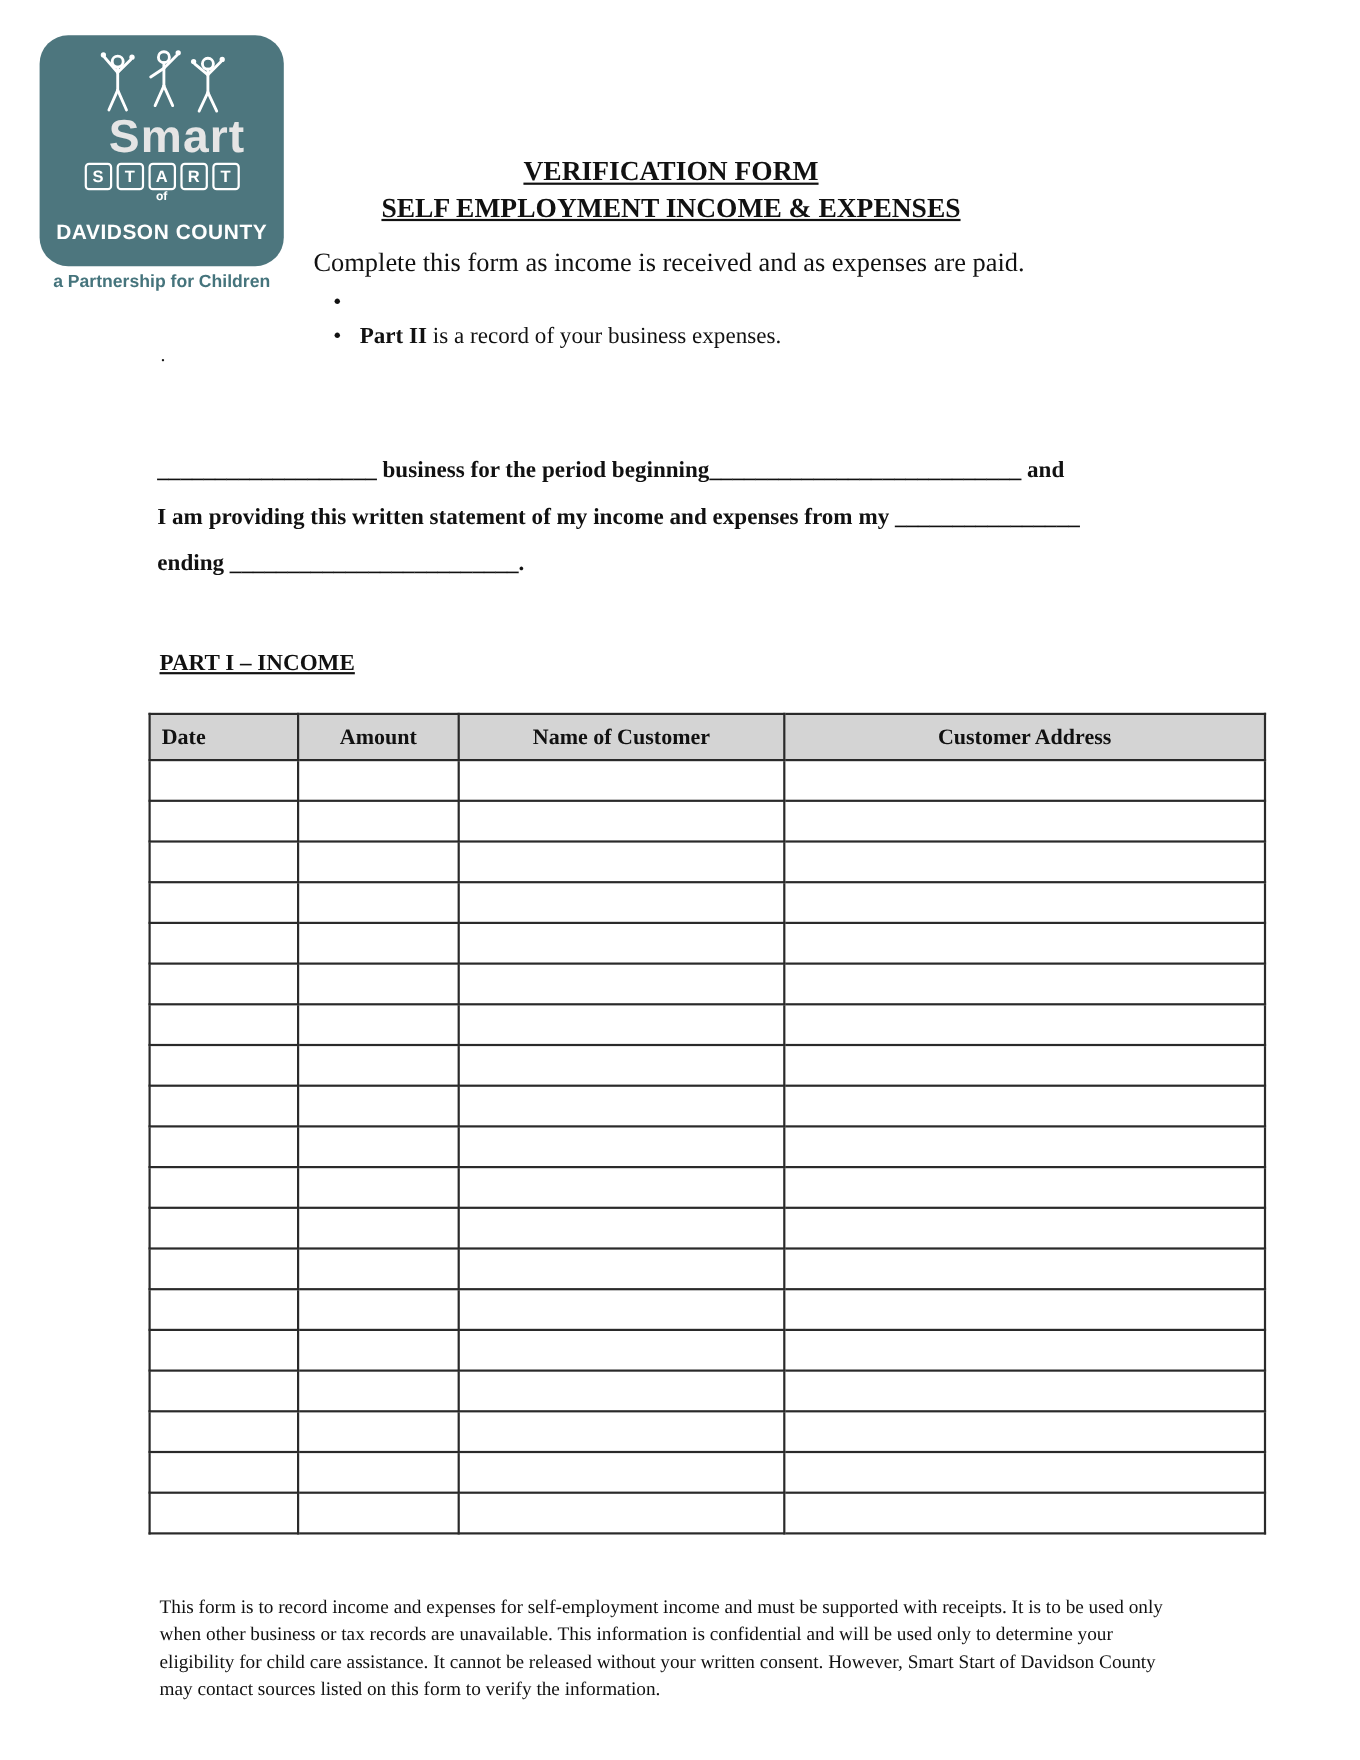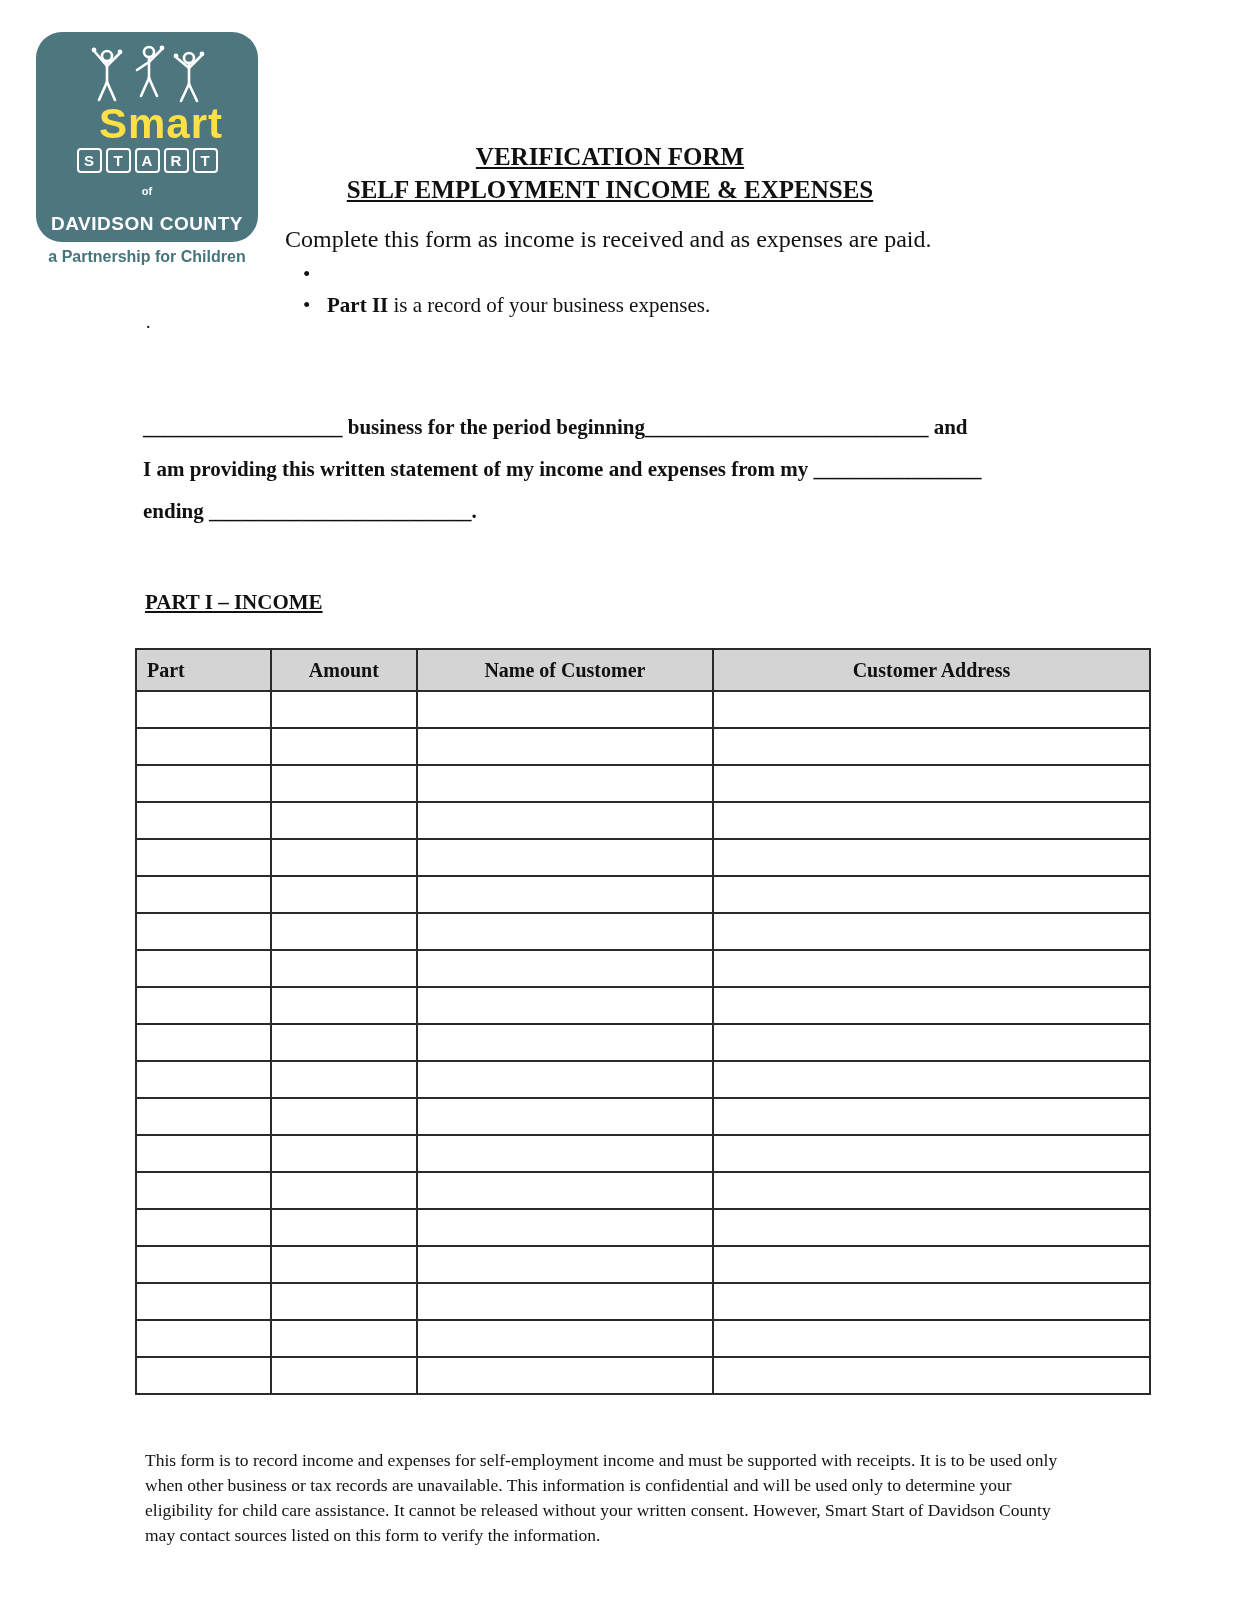--- a/index.html
+++ b/index.html
@@ -21,39 +21,39 @@
     border-radius: 26px;
     background: #4d767e;
     display: flex;
     flex-direction: column;
     align-items: center;
     padding-top: 6px;
     font-family: "Liberation Sans", sans-serif;
   }
   .logo-figures { height: 72px; }
   .logo-smart {
-    color: #fde047;
+    color: #e5e5e5;
     font-size: 42px;
     font-weight: bold;
     line-height: 40px;
     letter-spacing: 1px;
     margin-top: -6px;
     margin-left: 28px;
   }
   .logo-blocks { display: flex; gap: 4px; margin-top: 4px; }
   .logo-block {
     width: 25px; height: 25px;
     border: 2px solid #ffffff;
     border-radius: 4px;
     color: #ffffff;
     font-weight: bold;
     font-size: 15px;
     display: flex; align-items: center; justify-content: center;
   }
-  .logo-of { color: #ffffff; font-size: 11px; font-weight: bold; margin-top: 12px; }
+  .logo-of { color: #ffffff; font-size: 11px; font-weight: bold; margin-top: 0; }
   .logo-county {
     color: #ffffff; font-size: 19px; font-weight: bold;
     letter-spacing: 0.5px; margin-top: 16px;
   }
   .logo-tagline {
     position: absolute;
     left: 12px; top: 248px;
     width: 270px;
     text-align: center;
     font-family: "Liberation Sans", sans-serif;
@@ -222,21 +222,21 @@
     <div>I am providing this written statement of my income and expenses from my ________________</div>
     <div>ending _________________________.</div>
   </div>
 
   <div class="part1-heading">PART I – INCOME</div>
 
   <div class="income-table-wrap">
     <table class="income">
       <thead>
         <tr>
-          <th class="h-date">Part</th>
+          <th class="h-date">Date</th>
           <th class="h-amount">Amount</th>
           <th class="h-name">Name of Customer</th>
           <th class="h-addr">Customer Address</th>
         </tr>
       </thead>
       <tbody>
           <tr>
             <td></td>
             <td></td>
             <td></td>

